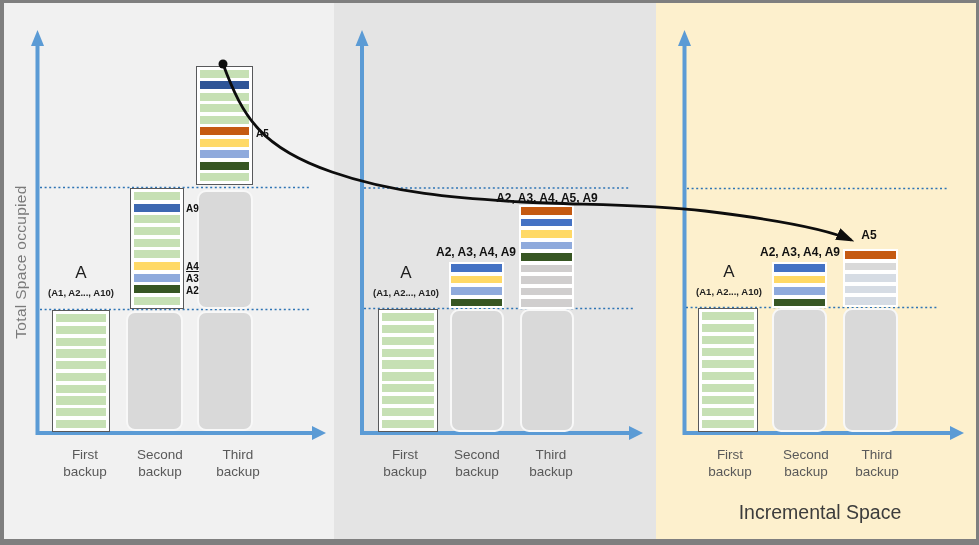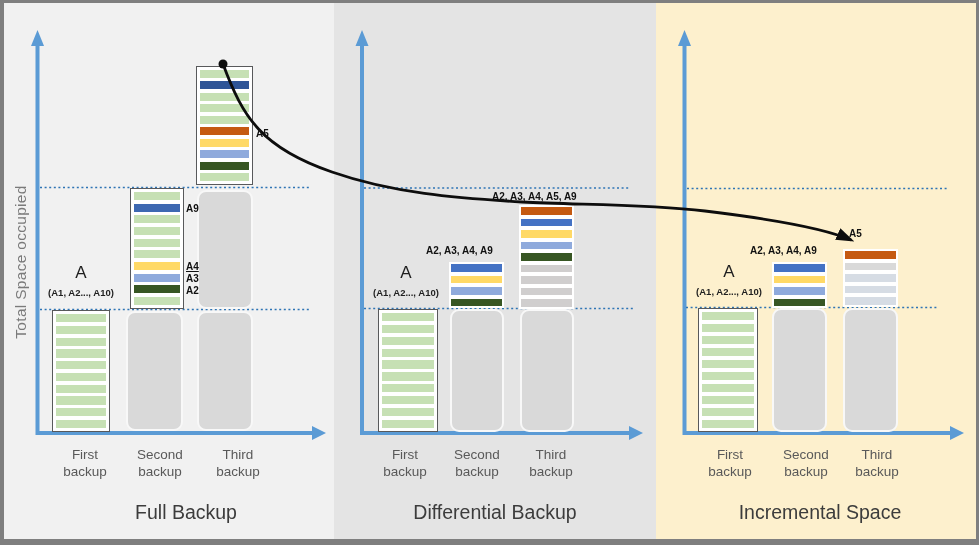--- a/index.html
+++ b/index.html
@@ -21,21 +21,21 @@
   .stack{display:flex;flex-direction:column;z-index:2;}
   .stack .stripe{height:7.5px;border:2px solid #ffffff;}
   
   .ghost{background:#d9d9d9;border:2px solid #f8f8f8;border-radius:9px;z-index:2;}
   
   .ylabel{width:220px;height:20px;text-align:center;transform:rotate(-90deg);
           color:#7a7a7a;font-size:15.5px;letter-spacing:.3px;z-index:3;}
   .aLabel{font-size:17px;color:#1f1f1f;text-align:center;z-index:4;}
   .aSub{font-size:9.5px;font-weight:700;color:#1f1f1f;text-align:center;white-space:nowrap;z-index:4;}
   .tag{font-size:10px;font-weight:700;color:#111;z-index:6;white-space:nowrap;}
-  .stackTag{font-size:10px;font-weight:700;color:#111;text-align:left;z-index:6;white-space:nowrap;}
+  .stackTag{font-size:12px;font-weight:700;color:#111;text-align:center;z-index:6;white-space:nowrap;}
   .colLabel{font-size:13.5px;color:#595959;text-align:center;white-space:pre-line;
             line-height:1.25;z-index:3;width:90px;}
   .title{font-size:19.5px;color:#3c3c3c;text-align:center;z-index:3;width:260px;}
 </style>
 </head>
 <body>
 
 <div id="frame">
 
   <div class="panel" id="panel-full"></div>
@@ -119,21 +119,20 @@
   <div class="abs tag" style="left:186px;top:273px;">A3</div>
   <div class="abs tag" style="left:186px;top:285px;">A2</div>
   <div class="abs tag" style="left:256px;top:128px;">A5</div>
 
   <div class="abs colLabel" style="left:40px;top:447px;">First
 backup</div>
   <div class="abs colLabel" style="left:115px;top:447px;">Second
 backup</div>
   <div class="abs colLabel" style="left:193px;top:447px;">Third
 backup</div>
-  <div class="abs title" style="left:56px;top:501px;">Full Backup</div>
 
   <div class="abs barB" style="left:378px;top:309px;width:60px;height:123px;">
       <div class="stripe" style="background: rgb(198, 224, 180);"></div>
       <div class="stripe" style="background: rgb(198, 224, 180);"></div>
       <div class="stripe" style="background: rgb(198, 224, 180);"></div>
       <div class="stripe" style="background: rgb(198, 224, 180);"></div>
       <div class="stripe" style="background: rgb(198, 224, 180);"></div>
       <div class="stripe" style="background: rgb(198, 224, 180);"></div>
       <div class="stripe" style="background: rgb(198, 224, 180);"></div>
       <div class="stripe" style="background: rgb(198, 224, 180);"></div>
@@ -164,21 +163,20 @@
   <div class="abs aSub" style="left:371px;top:287px;width:70px;">(A1, A2..., A10)</div>
   <div class="abs stackTag" style="left:426px;top:245px;width:100px;">A2, A3, A4, A9</div>
   <div class="abs stackTag" style="left:492px;top:191px;width:110px;">A2, A3, A4, A5, A9</div>
 
   <div class="abs colLabel" style="left:360px;top:447px;">First
 backup</div>
   <div class="abs colLabel" style="left:432px;top:447px;">Second
 backup</div>
   <div class="abs colLabel" style="left:506px;top:447px;">Third
 backup</div>
-  <div class="abs title" style="left:365px;top:501px;">Differential Backup</div>
 
   <div class="abs barB" style="left:698px;top:308px;width:60px;height:124px;">
       <div class="stripe" style="background: rgb(198, 224, 180);"></div>
       <div class="stripe" style="background: rgb(198, 224, 180);"></div>
       <div class="stripe" style="background: rgb(198, 224, 180);"></div>
       <div class="stripe" style="background: rgb(198, 224, 180);"></div>
       <div class="stripe" style="background: rgb(198, 224, 180);"></div>
       <div class="stripe" style="background: rgb(198, 224, 180);"></div>
       <div class="stripe" style="background: rgb(198, 224, 180);"></div>
       <div class="stripe" style="background: rgb(198, 224, 180);"></div>

